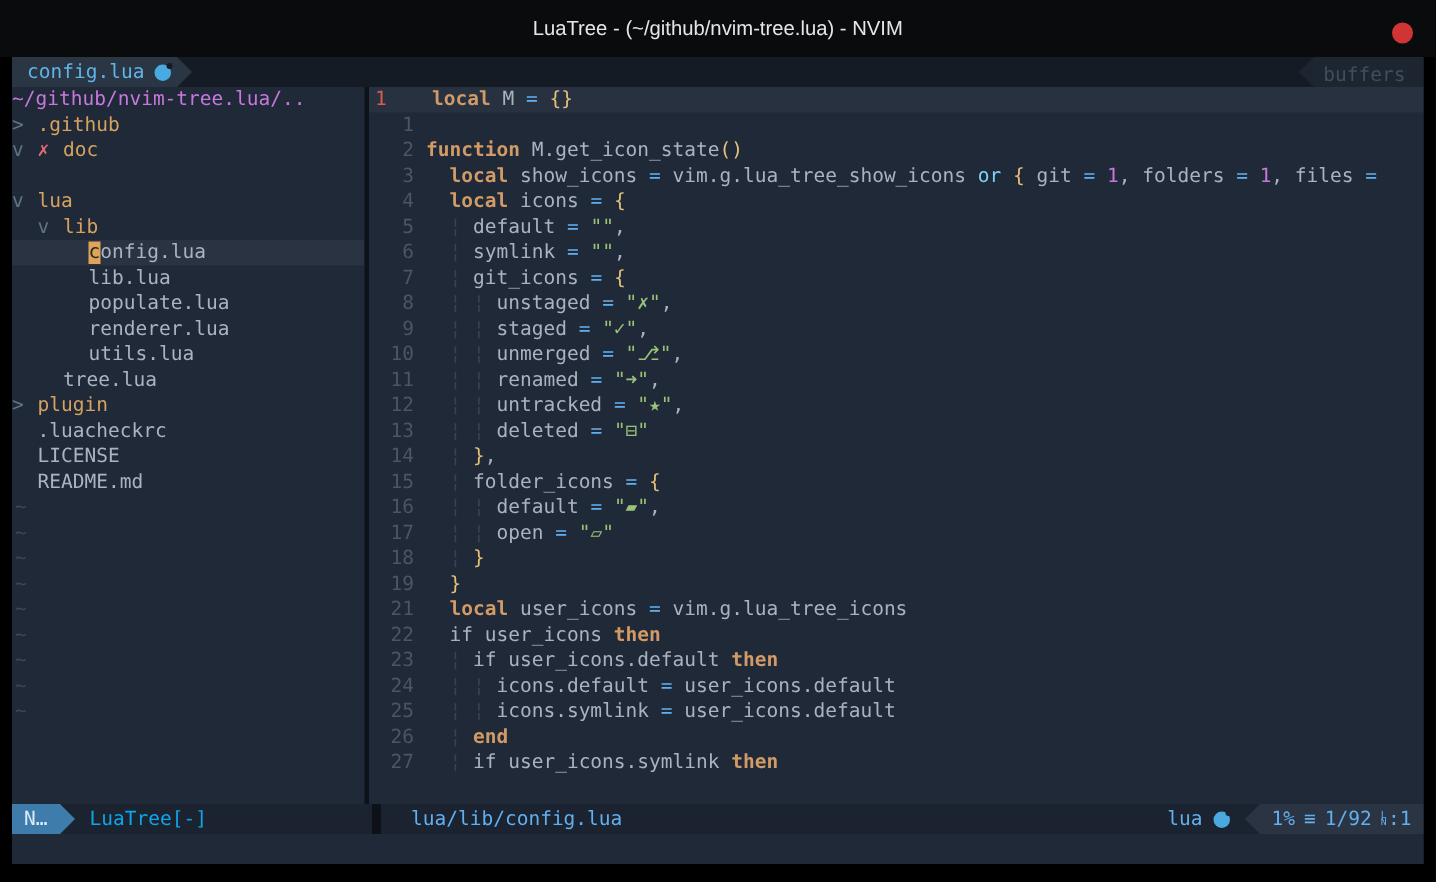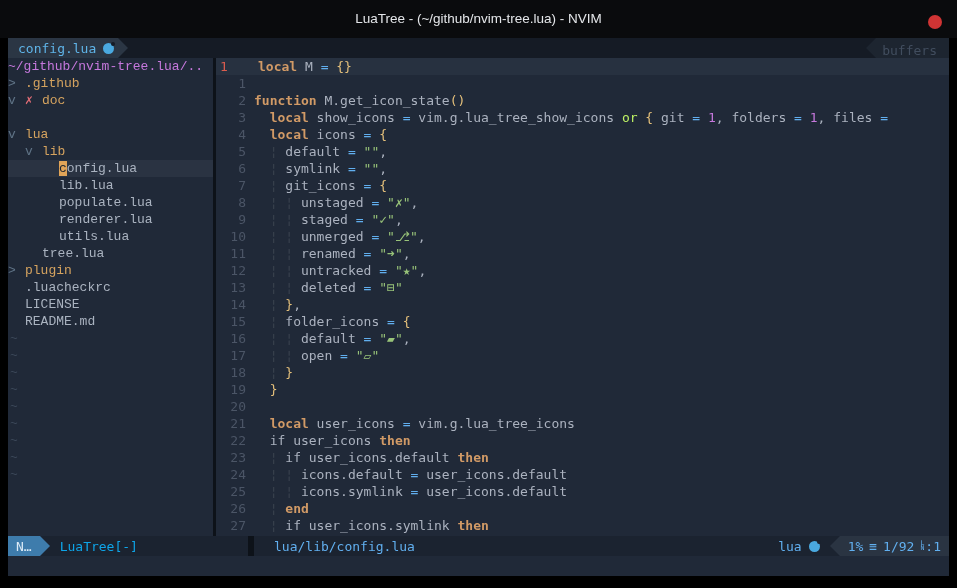--- a/index.html
+++ b/index.html
@@ -17,21 +17,21 @@
   .tab{background:#2b3644;color:#5fb4e8;display:flex;align-items:center;padding:0 4px 0 10px;gap:7px;}
   .pl-r{width:0;height:0;border-top:10px solid transparent;border-bottom:10px solid transparent;border-left:10px solid #2b3644;}
   .tl-spacer{flex:1;}
   .pl-l-buf{width:0;height:0;border-top:10px solid transparent;border-bottom:10px solid transparent;border-right:10px solid #1d2530;}
   .buftab{background:#1d2530;color:#414d5e;display:flex;align-items:flex-end;padding:0 12px 0 6px;}
   .lua-icon{display:inline-block;width:11px;height:11px;border-radius:50%;background:#4aa9e0;position:relative;}
   .lua-icon::after{content:'';position:absolute;right:-1px;top:-1px;width:4px;height:4px;border-radius:50%;background:#151b25;}
   .lua-icon.status::after{background:#1b2330;}
   
   #main{position:absolute;left:0;top:20px;width:941px;height:478px;display:flex;}
-  #tree{width:205px;height:100%;overflow:hidden;background:#202938;font-family:Liberation Mono, monospace;}
+  #tree{width:235px;height:100%;overflow:hidden;background:#202938;}
   #vsep{width:3px;height:100%;background:#0d1219;}
   #editor{flex:1;height:100%;overflow:hidden;background:#202938;}
   .trow{height:17px;line-height:17px;white-space:pre;display:flex;color:#aab3c0;}
   .trow.sel{background:#2a3342;}
   .tsp{display:inline-block;height:1px;}
   .chev{display:inline-block;width:17px;color:#5f7386;padding-left:0px;}
   .gmark{display:inline-block;width:17px;color:#e06c75;}
   .tname.root{color:#c678dd;}
   .tname.dir{color:#d5a35f;}
   .tname.file{color:#aab3c0;}
@@ -39,21 +39,21 @@
   .tilde{height:17px;line-height:17px;color:#3c4859;padding-left:2px;}
   
   .cline{height:17px;line-height:17px;display:flex;white-space:pre;overflow:hidden;}
   .cline.cur{background:#273140;}
   .lnum{flex:none;width:30px;text-align:right;padding-right:4px;color:#4b5566;}
   .lnum.curn{text-align:left;padding-left:4px;color:#db5d4e;}
   .ctext{padding-left:4px;}
   .tok.k{color:#d19a66;font-weight:bold;}
   .tok.i{color:#abb2bf;}
   .tok.o{color:#61afef;}
-  .tok.o2{color:#bef264;}
+  .tok.o2{color:#7dd3fc;}
   .tok.n{color:#c678dd;}
   .tok.s{color:#98c379;}
   .tok.b{color:#e5c07b;}
   .tok.p{color:#abb2bf;}
   .tok.g{color:#39424f;}
   
   #statusline{position:absolute;left:0;top:498px;width:941px;height:20px;display:flex;background:#000;}
   #st-left{width:240px;background:#1b2330;display:flex;align-items:stretch;}
   .modeseg{background:#3e7cac;color:#dcebf7;display:flex;align-items:center;padding:0 8px;}
   .pl-r-mode{width:0;height:0;border-top:10px solid transparent;border-bottom:10px solid transparent;border-left:10px solid #3e7cac;}
@@ -137,21 +137,20 @@
           <div class="cline"><span class="lnum">10</span><span class="ctext"><span class="tok i">  </span><span class="tok g">¦ </span><span class="tok g">¦ </span><span class="tok i">unmerged </span><span class="tok o">=</span><span class="tok i"> </span><span class="tok s">"⎇"</span><span class="tok p">,</span></span></div>
           <div class="cline"><span class="lnum">11</span><span class="ctext"><span class="tok i">  </span><span class="tok g">¦ </span><span class="tok g">¦ </span><span class="tok i">renamed </span><span class="tok o">=</span><span class="tok i"> </span><span class="tok s">"➜"</span><span class="tok p">,</span></span></div>
           <div class="cline"><span class="lnum">12</span><span class="ctext"><span class="tok i">  </span><span class="tok g">¦ </span><span class="tok g">¦ </span><span class="tok i">untracked </span><span class="tok o">=</span><span class="tok i"> </span><span class="tok s">"★"</span><span class="tok p">,</span></span></div>
           <div class="cline"><span class="lnum">13</span><span class="ctext"><span class="tok i">  </span><span class="tok g">¦ </span><span class="tok g">¦ </span><span class="tok i">deleted </span><span class="tok o">=</span><span class="tok i"> </span><span class="tok s">"⊟"</span></span></div>
           <div class="cline"><span class="lnum">14</span><span class="ctext"><span class="tok i">  </span><span class="tok g">¦ </span><span class="tok b">}</span><span class="tok p">,</span></span></div>
           <div class="cline"><span class="lnum">15</span><span class="ctext"><span class="tok i">  </span><span class="tok g">¦ </span><span class="tok i">folder_icons </span><span class="tok o">=</span><span class="tok i"> </span><span class="tok b">{</span></span></div>
           <div class="cline"><span class="lnum">16</span><span class="ctext"><span class="tok i">  </span><span class="tok g">¦ </span><span class="tok g">¦ </span><span class="tok i">default </span><span class="tok o">=</span><span class="tok i"> </span><span class="tok s">"▰"</span><span class="tok p">,</span></span></div>
           <div class="cline"><span class="lnum">17</span><span class="ctext"><span class="tok i">  </span><span class="tok g">¦ </span><span class="tok g">¦ </span><span class="tok i">open </span><span class="tok o">=</span><span class="tok i"> </span><span class="tok s">"▱"</span></span></div>
           <div class="cline"><span class="lnum">18</span><span class="ctext"><span class="tok i">  </span><span class="tok g">¦ </span><span class="tok b">}</span></span></div>
           <div class="cline"><span class="lnum">19</span><span class="ctext"><span class="tok i">  </span><span class="tok b">}</span></span></div>
-          <div class="cline"><span class="lnum">20</span><span class="ctext"></span></div>
           <div class="cline"><span class="lnum">21</span><span class="ctext"><span class="tok i">  </span><span class="tok k">local</span><span class="tok i"> user_icons </span><span class="tok o">=</span><span class="tok i"> vim.g.lua_tree_icons</span></span></div>
           <div class="cline"><span class="lnum">22</span><span class="ctext"><span class="tok i">  </span><span class="tok i">if user_icons </span><span class="tok k">then</span></span></div>
           <div class="cline"><span class="lnum">23</span><span class="ctext"><span class="tok i">  </span><span class="tok g">¦ </span><span class="tok i">if user_icons.default </span><span class="tok k">then</span></span></div>
           <div class="cline"><span class="lnum">24</span><span class="ctext"><span class="tok i">  </span><span class="tok g">¦ </span><span class="tok g">¦ </span><span class="tok i">icons.default </span><span class="tok o">=</span><span class="tok i"> user_icons.default</span></span></div>
           <div class="cline"><span class="lnum">25</span><span class="ctext"><span class="tok i">  </span><span class="tok g">¦ </span><span class="tok g">¦ </span><span class="tok i">icons.symlink </span><span class="tok o">=</span><span class="tok i"> user_icons.default</span></span></div>
           <div class="cline"><span class="lnum">26</span><span class="ctext"><span class="tok i">  </span><span class="tok g">¦ </span><span class="tok k">end</span></span></div>
           <div class="cline"><span class="lnum">27</span><span class="ctext"><span class="tok i">  </span><span class="tok g">¦ </span><span class="tok i">if user_icons.symlink </span><span class="tok k">then</span></span></div>
         </div>
     </div>
 

